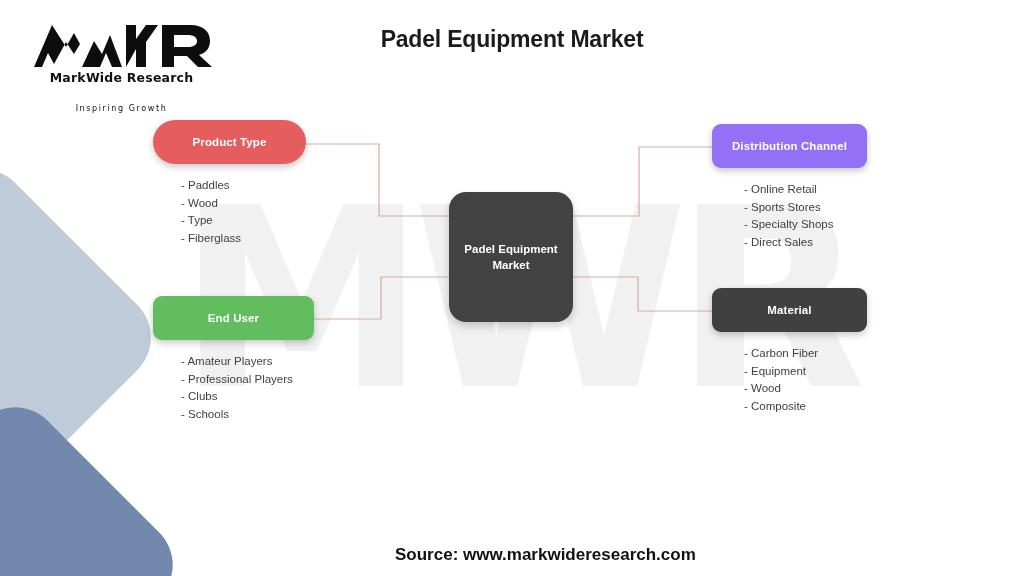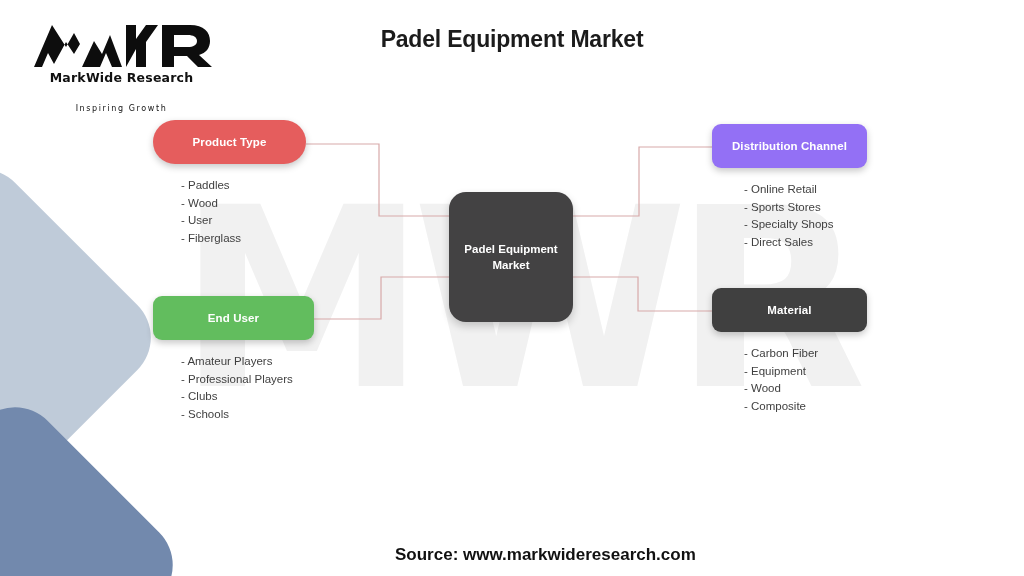--- a/index.html
+++ b/index.html
@@ -230,21 +230,21 @@
     <div class="center-node-label">Padel Equipment Market</div>
   </div>
 
   <div class="branch branch-product">
     <div class="branch-chip" style="background: rgb(229, 93, 93); border-radius: 22px;">
       <span class="branch-chip-label">Product Type</span>
     </div>
     <ul class="branch-items">
       <li>- Paddles</li>
       <li>- Wood</li>
-      <li>- User</li>
+      <li>- Type</li>
       <li>- Fiberglass</li>
     </ul>
   </div>
 
   <div class="branch branch-dist">
     <div class="branch-chip" style="background: rgb(147, 112, 245);">
       <span class="branch-chip-label">Distribution Channel</span>
     </div>
     <ul class="branch-items">
       <li>- Online Retail</li>

